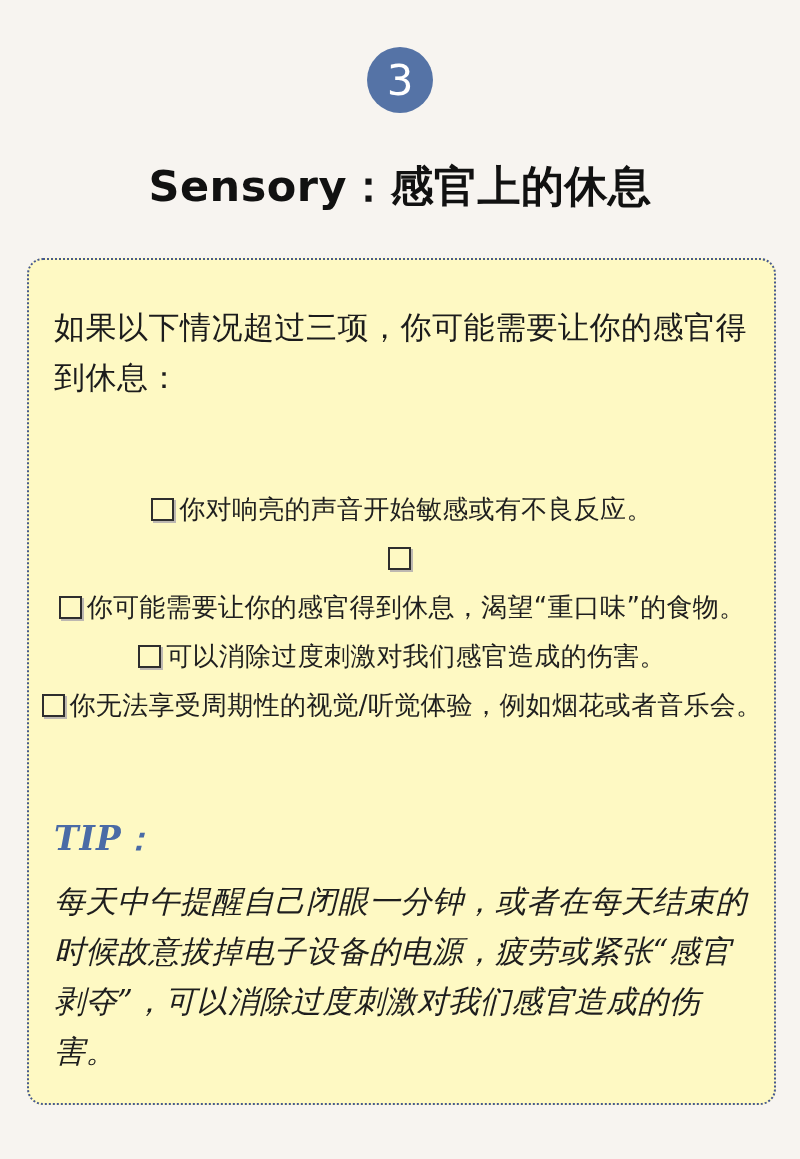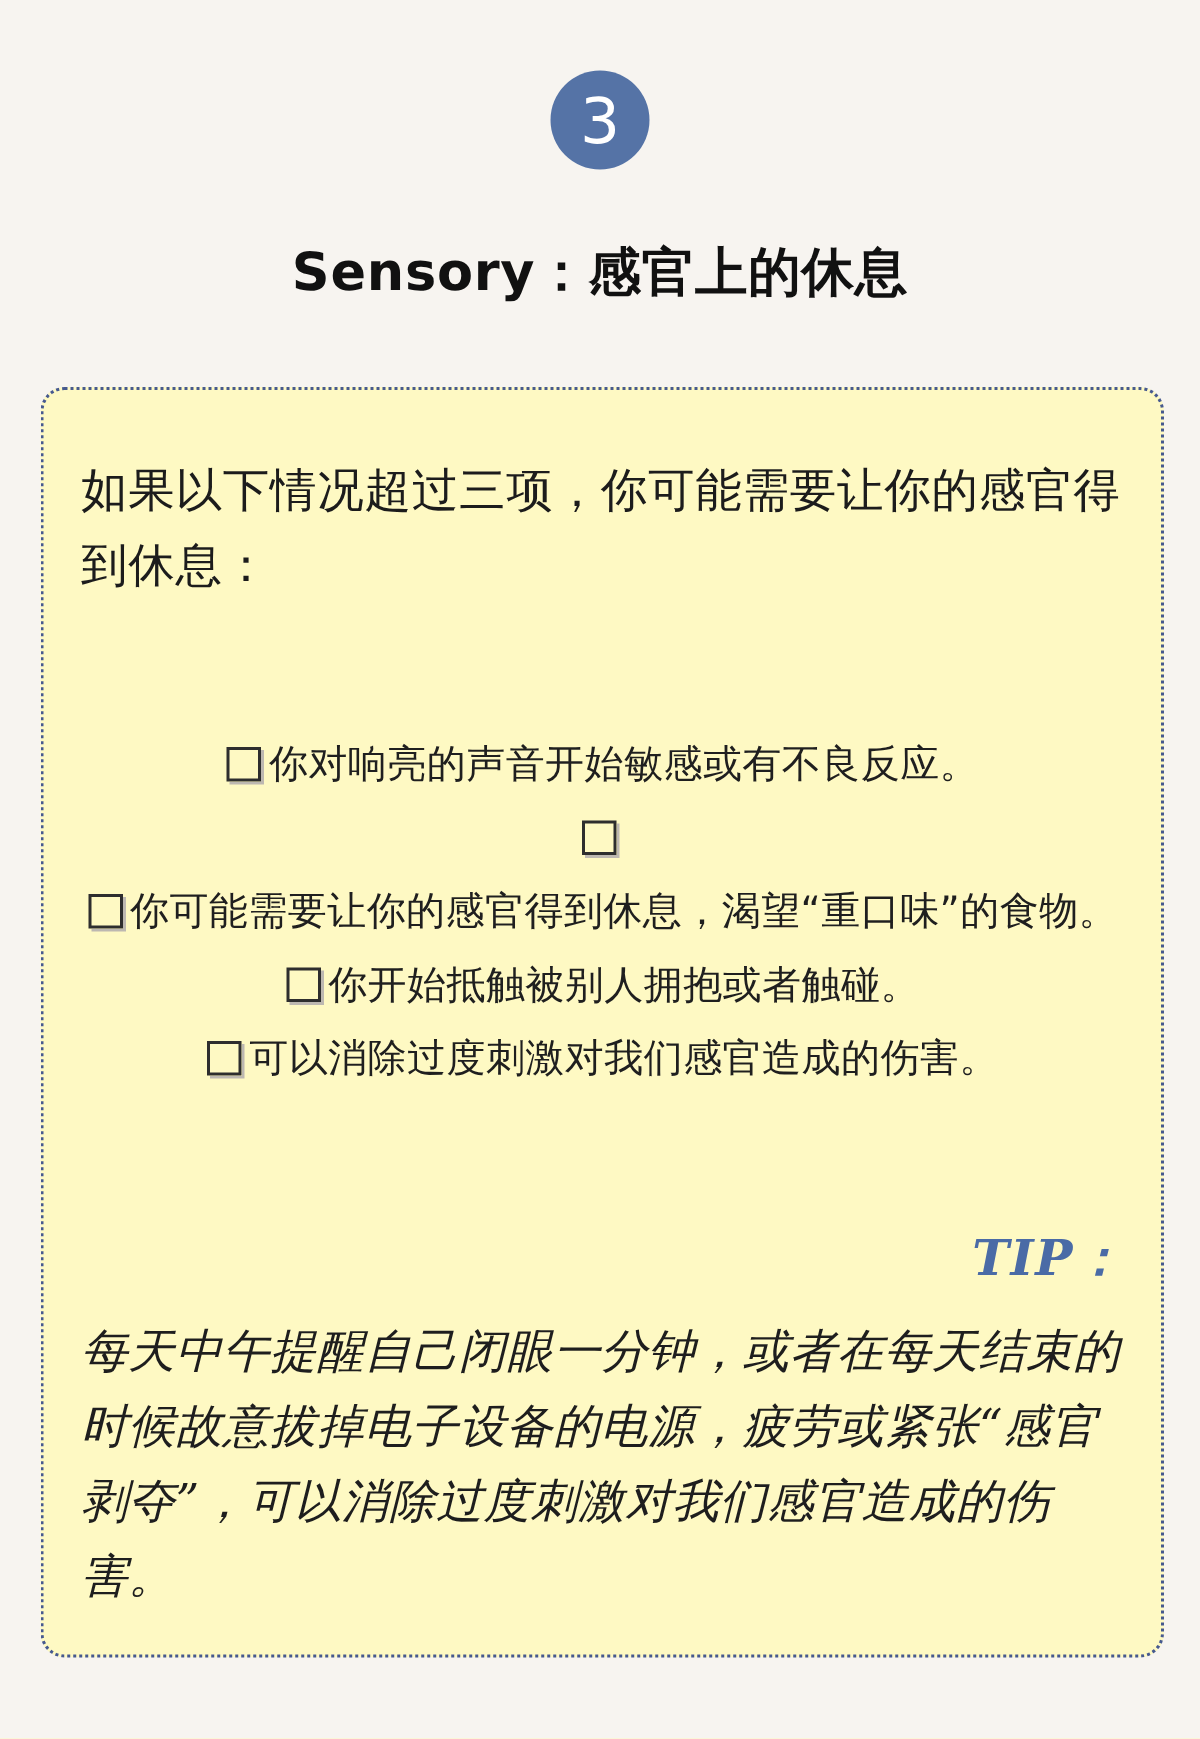--- a/index.html
+++ b/index.html
@@ -33,21 +33,21 @@
     font-weight: 500;
   }
 
   .title {
     position: absolute;
     top: 158px;
     left: 0;
     width: 800px;
     margin: 0;
     text-align: center;
-    font-size: 35px;
+    font-size: 43px;
     font-weight: 700;
     letter-spacing: 0.5px;
     color: #111111;
   }
 
   .card {
     box-sizing: border-box;
     position: absolute;
     left: 27px;
     top: 258px;
@@ -95,21 +95,20 @@
 
   .tip-label {
     margin-top: 89px;
     font-family: "DejaVu Serif", "Liberation Serif", serif;
     font-style: italic;
     font-weight: 700;
     font-size: 33px;
     line-height: 40px;
     letter-spacing: 1px;
     color: #4a6ba6;
-    text-align: right;
   }
 
   .tip-text {
     margin: 17px 0 0 0;
     font-family: "DejaVu Serif", "Liberation Serif", serif;
     font-style: italic;
     font-size: 31px;
     line-height: 50px;
     letter-spacing: 0.5px;
     color: #1e1e1e;
@@ -135,25 +134,25 @@
     </li>
     <li class="check-item">
       <span class="checkbox"></span>
     </li>
     <li class="check-item">
       <span class="checkbox"></span>
       <span>你可能需要让你的感官得到休息，渴望“重口味”的食物。</span>
     </li>
     <li class="check-item">
       <span class="checkbox"></span>
-      <span>你开始抵触被别人拥抱或者触碰。</span>
+      <span>可以消除过度刺激对我们感官造成的伤害。</span>
     </li>
     <li class="check-item">
       <span class="checkbox"></span>
-      <span>可以消除过度刺激对我们感官造成的伤害。</span>
+      <span>你无法享受周期性的视觉/听觉体验，例如烟花或者音乐会。</span>
     </li>
   </ul>
 
   <div class="tip-label">TIP：</div>
 
   <p class="tip-text">每天中午提醒自己闭眼一分钟，或者在每天结束的时候故意拔掉电子设备的电源，疲劳或紧张“感官剥夺”，可以消除过度刺激对我们感官造成的伤害。</p>
 
 </div>
 
 </body></html>

